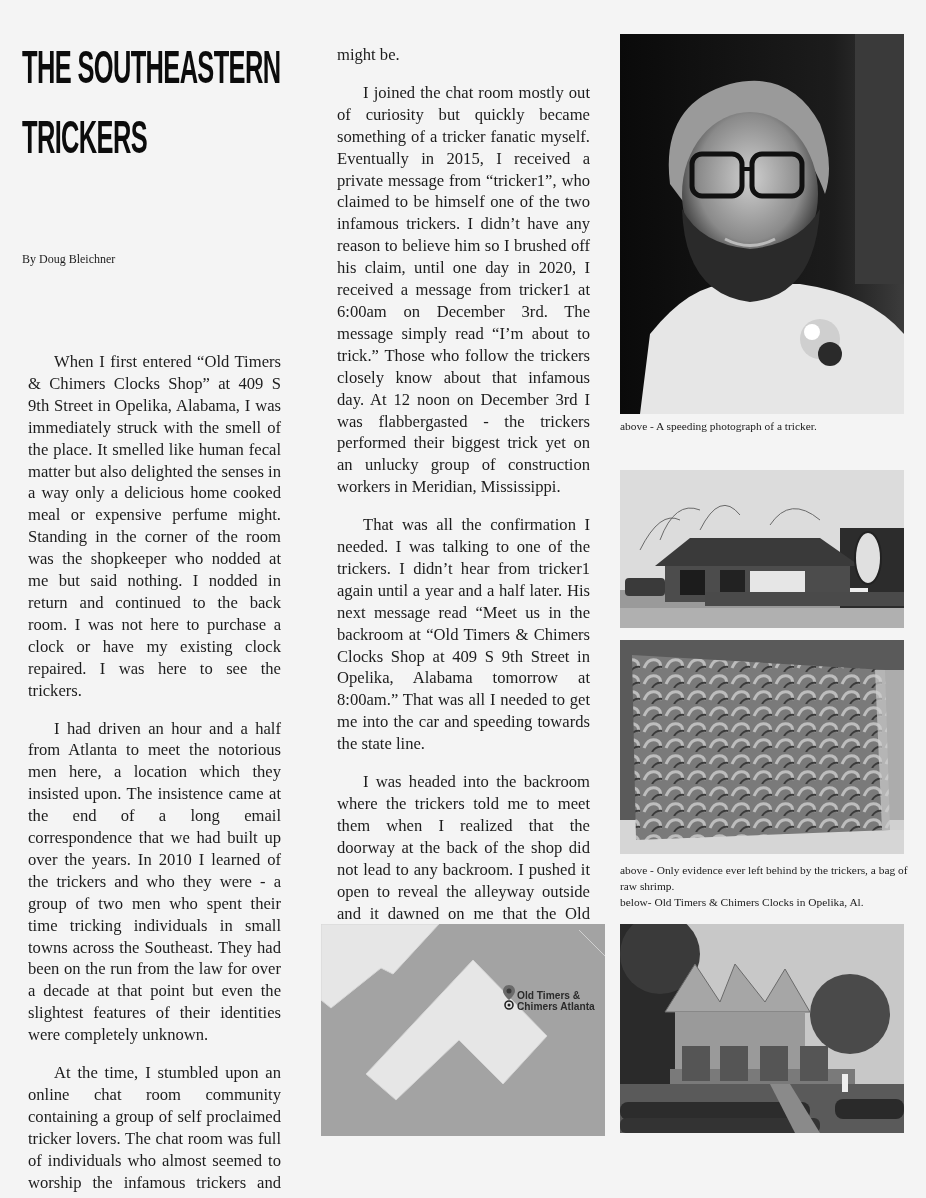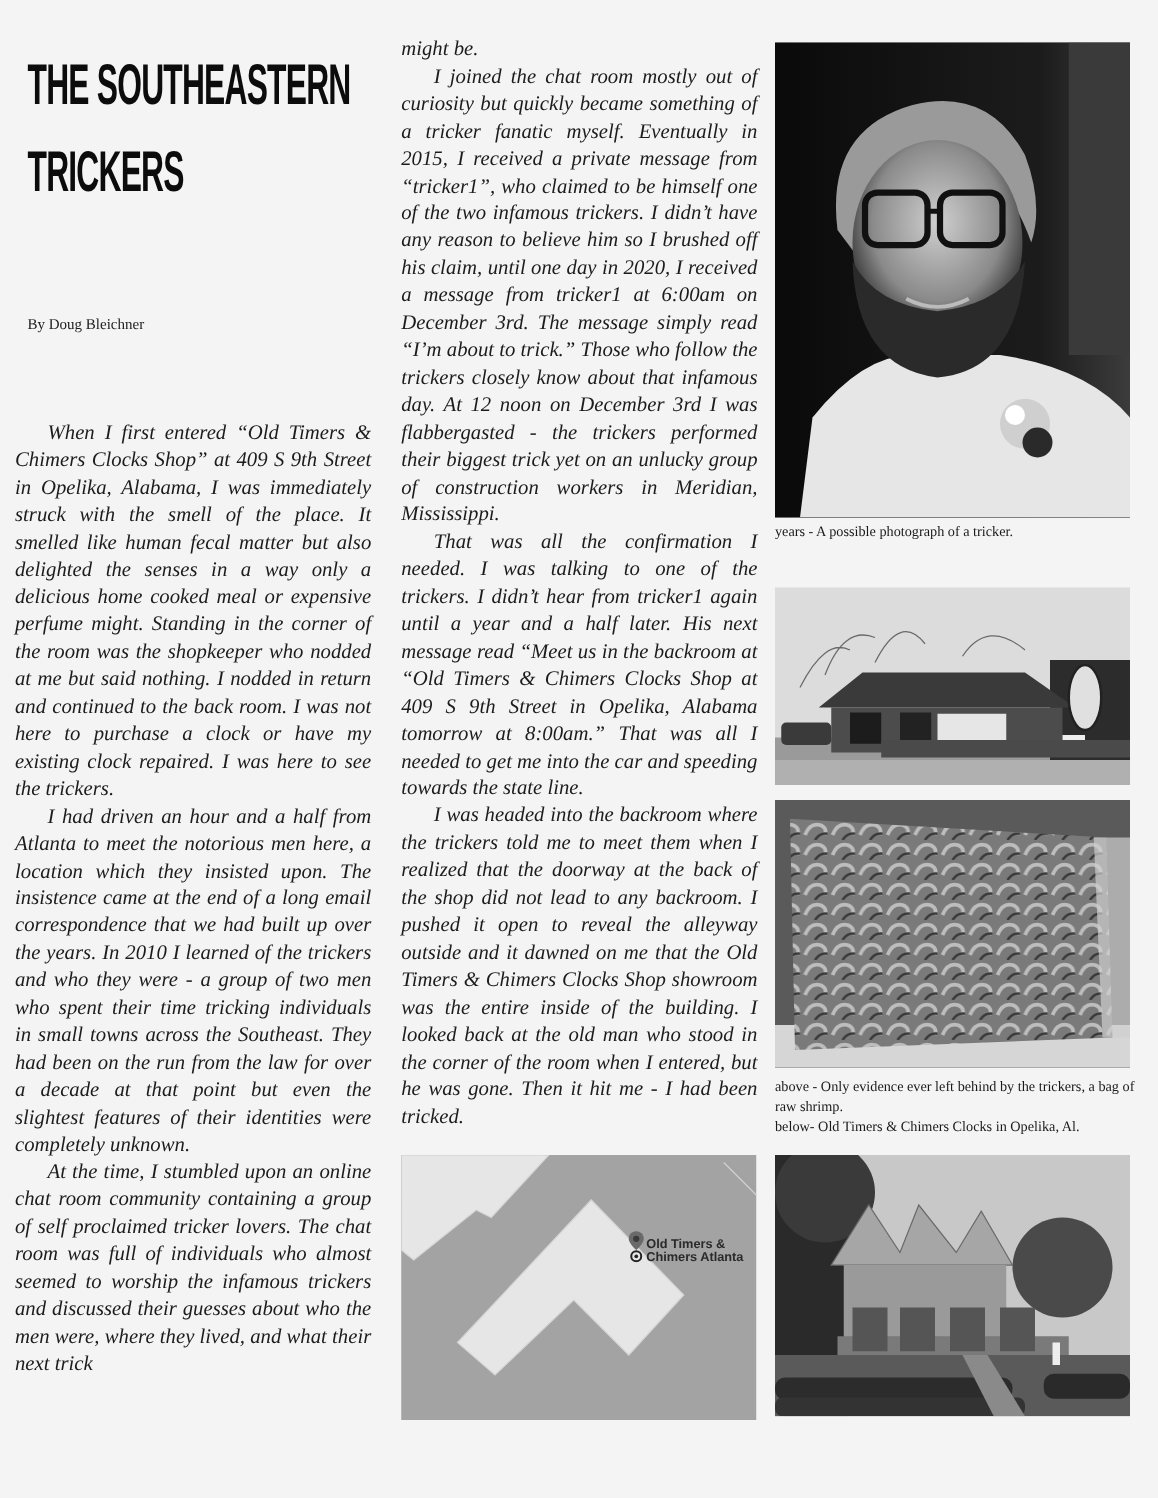--- a/index.html
+++ b/index.html
@@ -19,21 +19,21 @@
   }
   .title .line { display: block; }
   .byline {
     position: absolute; left: 22px; top: 252px;
     font-size: 12px; color: #1c1c1c;
   }
   .col {
     position: absolute; font-size: 16.6px; line-height: 21.9px;
     text-align: justify; color: #1c1c1c;
   }
-  .col p { margin: 0; text-indent: 26px; font-style: italic; }
+  .col p { margin: 16px; text-indent: 26px; }
   .col p.cont { text-indent: 0; }
   .col1 { left: 12px; top: 335px; width: 285px; }
   .col2 { left: 321px; top: 28px; width: 285px; }
 
   .photo {
     position: absolute; left: 620px; width: 284px; overflow: hidden;
   }
   .portrait { top: 34px; height: 380px; background: #0b0b0b; }
   .bk { top: 470px; height: 158px; background: #d9d9d9; }
   .shrimp { top: 640px; height: 214px; background: #6c6c6c; }
@@ -128,21 +128,21 @@
 
     <path d="M62 175 Q65 260 130 268 Q195 262 200 175 Q180 210 130 215 Q80 210 62 175 Z" fill="#2a2a2a"></path>
     <path d="M105 205 Q130 218 155 205" stroke="#bbb" stroke-width="3" fill="none"></path>
 
     <circle cx="200" cy="305" r="20" fill="#cfcfcf"></circle>
     <circle cx="210" cy="320" r="12" fill="#2a2a2a"></circle>
     <circle cx="192" cy="298" r="8" fill="#ffffff"></circle>
   </svg>
 </div>
 <div class="caption cap1">
-  <div>years - A possible photograph of  a tricker.</div>
+  <div>above - A speeding photograph of  a tricker.</div>
 </div>
 
 <div class="photo bk">
   <svg width="284" height="158" viewBox="0 0 284 158">
     <rect width="284" height="158" fill="#dcdcdc"></rect>
     <g stroke="#6a6a6a" stroke-width="1" fill="none">
       <path d="M20 80 Q40 40 60 50 M40 70 Q55 30 80 40 M80 60 Q100 20 120 45 M150 55 Q170 25 200 50"></path>
     </g>
     <rect x="0" y="120" width="284" height="38" fill="#9a9a9a"></rect>
     <rect x="220" y="58" width="64" height="80" fill="#2c2c2c"></rect>

